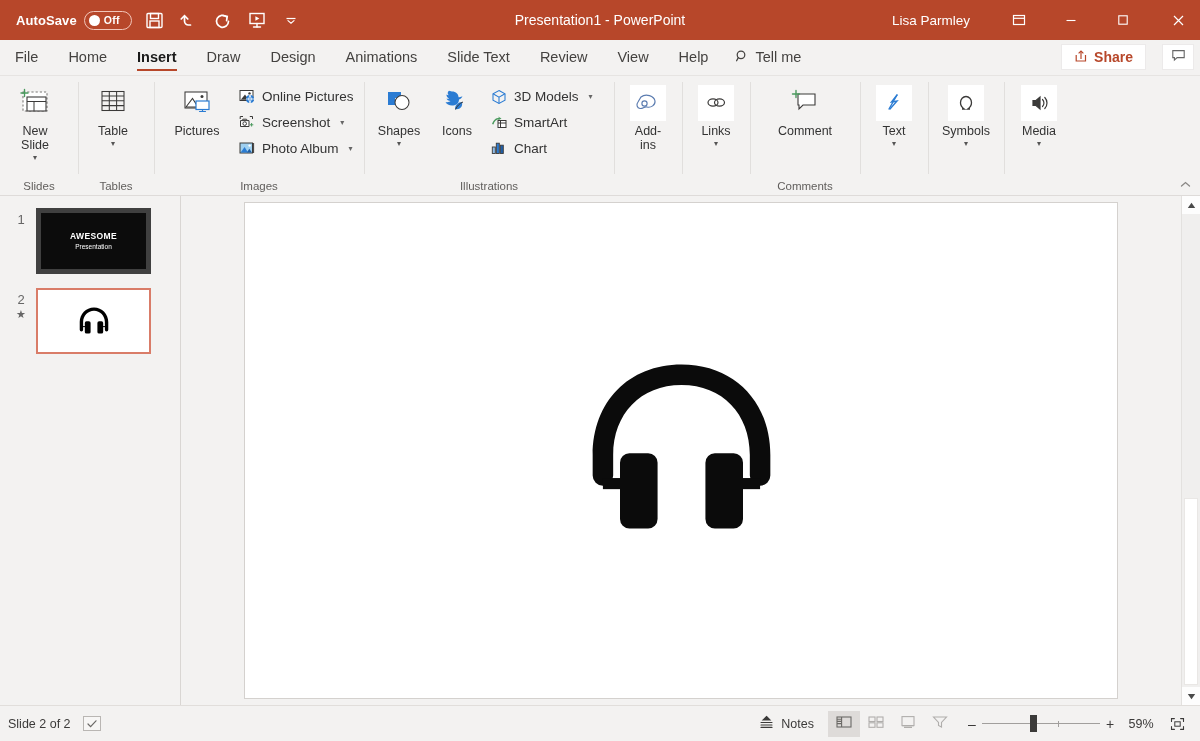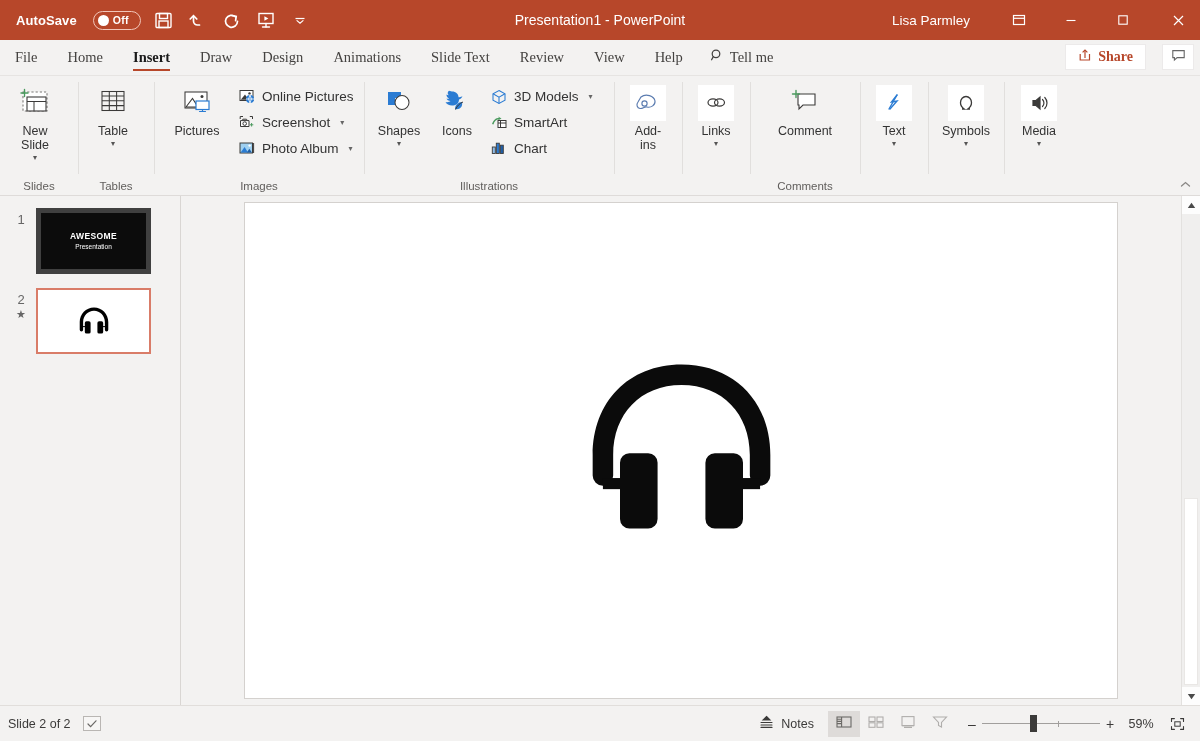--- a/index.html
+++ b/index.html
@@ -10,21 +10,21 @@
     overflow: hidden;
   }
   .app { position: relative; width: 1200px; height: 741px; display: flex; flex-direction: column; }
 
   
   .titlebar {
     height: 40px; background: #b7472a; color: #fff;
     display: flex; align-items: center; flex: 0 0 40px; position: relative;
   }
   .qat { display: flex; align-items: center; gap: 0; padding-left: 10px; }
-  .autosave-wrap { display: flex; align-items: center; gap: 16px; padding: 0 6px; height: 28px; }
+  .autosave-wrap { display: flex; align-items: center; gap: 7px; padding: 0 6px; height: 28px; }
   .autosave-label { font-size: 13px; font-weight: bold; letter-spacing: .1px; }
   .toggle {
     width: 48px; height: 19px; border: 1.4px solid #f2c5b8; border-radius: 10px;
     display: flex; align-items: center; gap: 4px; padding: 0 4px; background: transparent;
   }
   .toggle .knob { width: 11px; height: 11px; border-radius: 50%; background: #fff; flex: 0 0 11px; }
   .toggle .state { font-size: 10.5px; font-weight: bold; color: #fff; letter-spacing: .3px; }
   .qat-btn {
     width: 34px; height: 34px; display: flex; align-items: center; justify-content: center;
     color: #fff;
@@ -39,21 +39,21 @@
   .winbtn {
     width: 34px; height: 40px; display: flex; align-items: center; justify-content: center;
     color: #fff; font-size: 13px;
   }
   .winbtn.close { width: 40px; }
   .winbtn svg { display: block; }
 
   
   .tabbar {
     height: 36px; background: #f3f2f1; display: flex; align-items: flex-end;
-    flex: 0 0 36px; position: relative; border-bottom: 1px solid #e6e4e2; font-family: Liberation Serif, serif;
+    flex: 0 0 36px; position: relative; border-bottom: 1px solid #e6e4e2;
   }
   .tabs { display: flex; align-items: flex-end; height: 36px; }
   .tab {
     position: relative; padding: 0 15px; height: 36px; display: flex; align-items: center;
     font-size: 14.5px; color: #444240; white-space: nowrap;
   }
   .tab.active { color: #1a1a1a; font-weight: bold; }
   .tab.active::after {
     content: ""; position: absolute; left: 15px; right: 15px; bottom: 4px;
     height: 2.5px; background: #b7472a;

